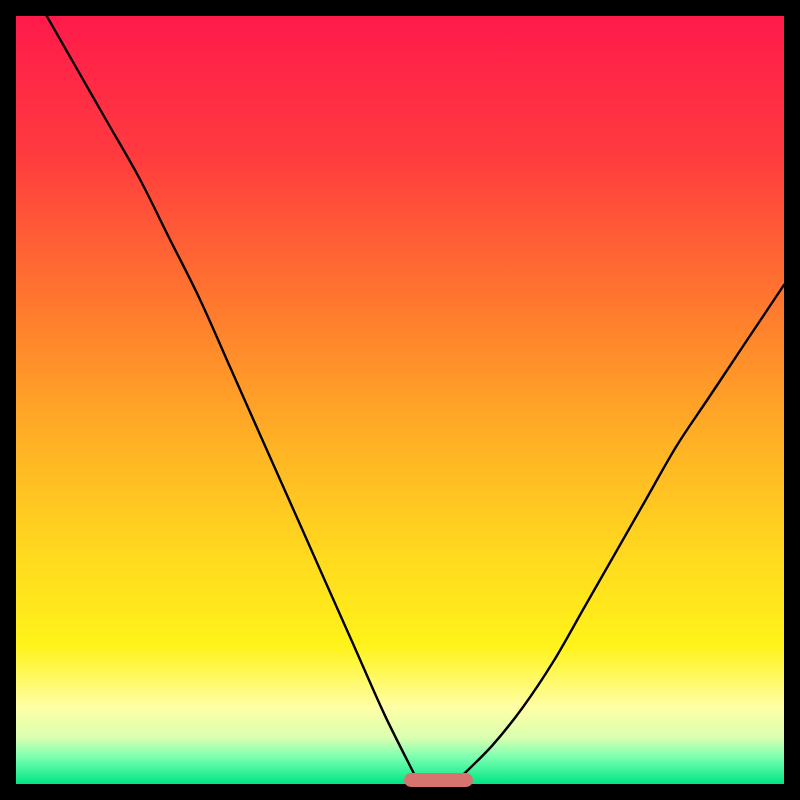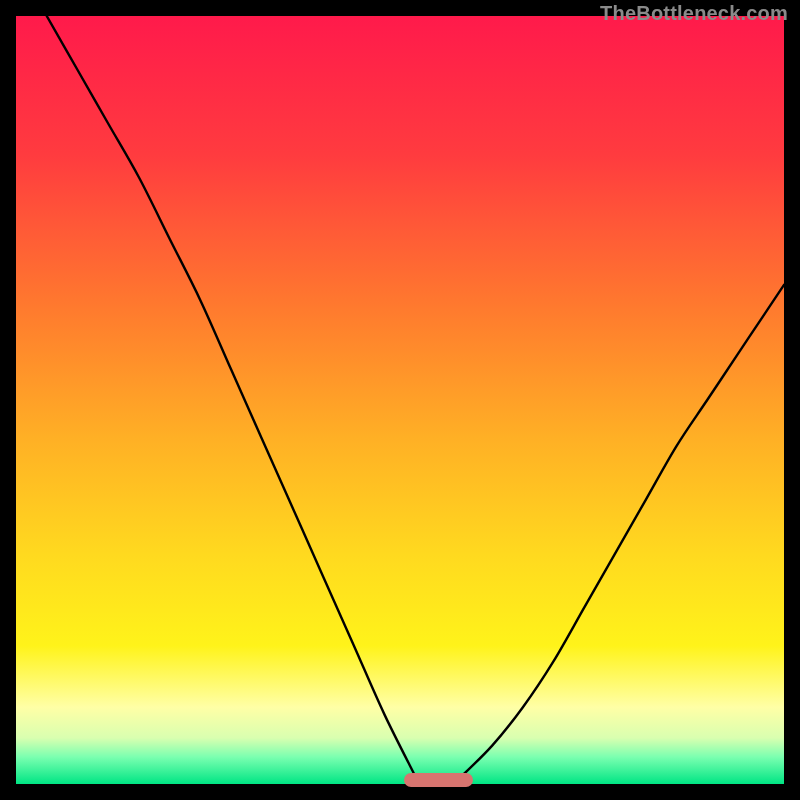--- a/index.html
+++ b/index.html
@@ -46,14 +46,13 @@
 <body>
 
 <div class="frame">
   <div class="plot" id="plot" style="background: linear-gradient(rgb(255, 26, 75) 0%, rgb(255, 59, 63) 18%, rgb(255, 122, 46) 38%, rgb(255, 176, 37) 55%, rgb(255, 217, 31) 70%, rgb(255, 243, 26) 82%, rgb(255, 255, 166) 90%, rgb(217, 255, 176) 94%, rgb(122, 255, 176) 96.5%, rgb(0, 229, 132) 100%);">
     <svg class="curve" id="svg" viewBox="0 0 768 768" preserveAspectRatio="none">
         <path d="M 30.72,0 C 35.839999999999996,8.959999999999999 51.199999999999996,35.83999999999999 61.44,53.75999999999999 C 71.67999999999999,71.67999999999999 81.92,89.59999999999998 92.16,107.51999999999998 C 102.39999999999999,125.43999999999998 112.63999999999999,142.07999999999996 122.88,161.27999999999997 C 133.12,180.48 143.36,202.24000000000004 153.60000000000002,222.72000000000003 C 163.84000000000003,243.20000000000002 174.07999999999998,262.4 184.32,284.15999999999997 C 194.56,305.91999999999996 204.8,330.23999999999995 215.04000000000002,353.28 C 225.28000000000003,376.32 235.51999999999998,399.35999999999996 245.76,422.4 C 256,445.44 266.24,468.47999999999996 276.48,491.52 C 286.72,514.56 296.96000000000004,537.6 307.20000000000005,560.64 C 317.44000000000005,583.68 327.68,606.72 337.92,629.76 C 348.16,652.8 358.4,677.12 368.64,698.88 C 378.88,720.64 394.24,750.08 399.36,760.32" fill="none" stroke="#000000" stroke-width="2.4" stroke-linecap="round"></path>
         <path d="M 445.43999999999994,760.32 C 450.55999999999995,755.2 465.91999999999996,741.12 476.15999999999997,729.6 C 486.4,718.08 496.64,705.2800000000001 506.88,691.2 C 517.12,677.12 527.3599999999999,661.76 537.5999999999999,645.12 C 547.8399999999999,628.48 558.0799999999999,609.28 568.3199999999999,591.36 C 578.56,573.44 588.8,555.52 599.04,537.6 C 609.28,519.6800000000001 619.52,501.76000000000005 629.76,483.84000000000003 C 640,465.92 650.24,446.71999999999997 660.48,430.08 C 670.72,413.44 680.96,399.36 691.2,384 C 701.44,368.64 711.68,353.28 721.92,337.91999999999996 C 732.16,322.55999999999995 744.96,303.36 752.64,291.84000000000003 C 760.3199999999999,280.32000000000005 765.44,272.64 768,268.79999999999995" fill="none" stroke="#000000" stroke-width="2.4" stroke-linecap="round"></path>
       </svg>
     <div class="marker" id="marker" style="left: 387.84px; width: 69.12px; top: 757.16px; background: rgb(215, 116, 111);"></div>
   </div>
-  <div class="watermark">TheBottleneck.com</div>
 </div>
 
 </body></html>

